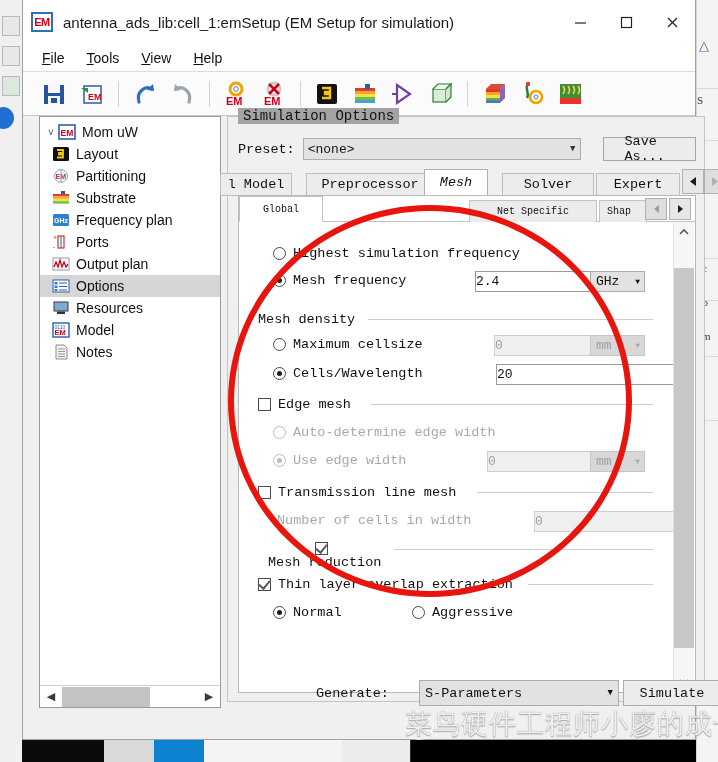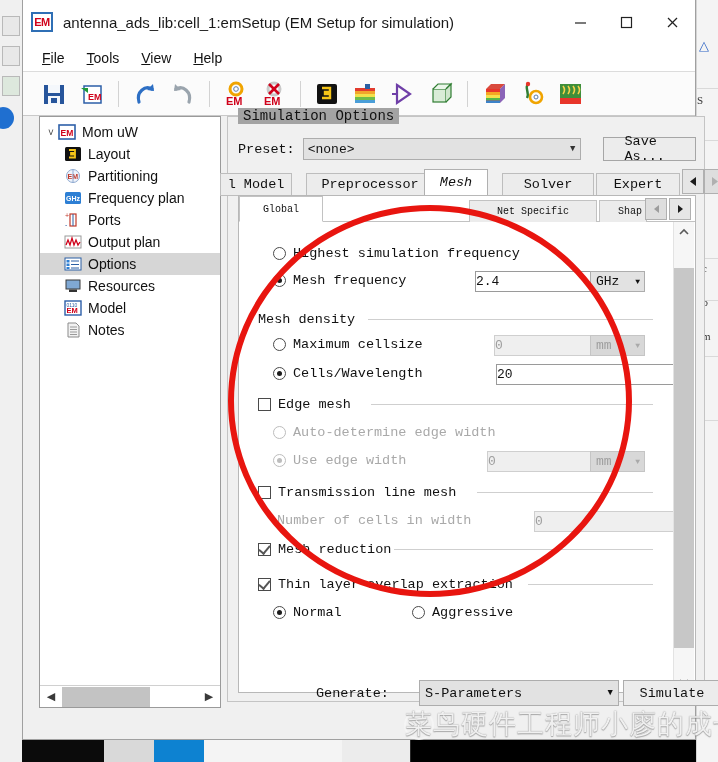--- a/index.html
+++ b/index.html
@@ -42,21 +42,21 @@
   .tree-panel{position:absolute;left:16px;top:0;width:182px;height:592px;background:#fff;border:1px solid #9a9a9a;box-sizing:border-box;}
   .tree-scroll{position:absolute;left:0;bottom:0;width:180px;height:22px;background:#fff;border-top:1px solid #d0d0d0;display:flex;align-items:center;box-sizing:border-box;}
   .tsb-arrow{width:22px;height:20px;display:flex;align-items:center;justify-content:center;font-size:11px;color:#3a3a3a;}
   .tsb-thumb{height:20px;background:#c3c3c3;flex:0 0 auto;}
   .tsb-track{flex:1;height:20px;background:#fff;}
   .tree-row{display:flex;align-items:center;height:22px;padding-left:4px;font-size:14px;color:#111;font-family:"Liberation Sans",sans-serif;}
   .tree-row.sel{background:#d6d6d6;}
   .tree-row .chev{width:14px;text-align:center;font-size:10px;color:#444;}
   .tree-row .ico{width:18px;height:16px;margin-right:6px;flex:0 0 auto;position:relative;}
   .tree-row .lbl{white-space:nowrap;}
-  .indent{padding-left:24px;}
+  .indent{padding-left:12px;}
 
   
   .opt-panel{position:absolute;left:204px;top:0;width:482px;height:592px;}
   .groupbox{position:absolute;left:0;top:0;width:478px;height:586px;border:1px solid #c4c4c4;box-sizing:border-box;background:#f0f0f0;}
   .gb-title{position:absolute;left:10px;top:-9px;background:#a3a3a3;padding:0 5px;font-family:"Liberation Mono",monospace;font-size:14px;color:#111;}
   .row-preset{position:absolute;left:10px;top:20px;width:458px;display:flex;align-items:center;}
   .lbl-mono{font-family:"Liberation Mono",monospace;font-size:13.5px;color:#111;}
   .combo{height:22px;background:#e2e2e2;border:1px solid #adadad;display:flex;align-items:center;box-sizing:border-box;font-family:"Liberation Mono",monospace;font-size:13px;color:#111;padding-left:4px;}
   .combo .arrow{margin-left:auto;margin-right:5px;font-size:9px;color:#333;}
   .btn{height:24px;background:#ececec;border:1px solid #a6a6a6;font-family:"Liberation Mono",monospace;font-size:13.5px;color:#111;
@@ -321,20 +321,32 @@
           <span class="ico">
             <svg width="18" height="16" viewBox="0 0 18 16">
                 <circle cx="9" cy="8" r="6.5" fill="#eef3fb" stroke="#8ea9d0" stroke-width="1"></circle>
                 <text x="3.5" y="11" font-size="7" font-family="sans-serif" font-weight="bold" fill="#c0392b">EM</text>
                 <line x1="9" y1="1.5" x2="9" y2="14.5" stroke="#8ea9d0"></line>
               </svg>
           </span>
           <span class="lbl">Partitioning</span>
         </div>
 
+        <div class="tree-row indent">
+          <span class="ico">
+            <svg width="18" height="16" viewBox="0 0 18 16">
+              <rect x="1" y="4" width="16" height="2.4" fill="#e23b2e"></rect>
+              <rect x="1" y="6.4" width="16" height="2.4" fill="#f0a52c"></rect>
+              <rect x="1" y="8.8" width="16" height="2.4" fill="#f2e14a"></rect>
+              <rect x="1" y="11.2" width="16" height="2.4" fill="#6fbd4a"></rect>
+              <rect x="9" y="1" width="4" height="3" fill="#2b5fa4"></rect>
+            </svg>
+          </span>
+          <span class="lbl">Substrate</span>
+        </div>
 
         <div class="tree-row indent">
           <span class="ico">
             <svg width="18" height="16" viewBox="0 0 18 16">
                 <rect x="1" y="2" width="16" height="12" rx="1.5" fill="#2d7fd4"></rect>
                 <text x="2" y="11" font-size="7" font-family="sans-serif" font-weight="bold" fill="#fff">GHz</text>
               </svg>
           </span>
           <span class="lbl">Frequency plan</span>
         </div>
@@ -450,21 +462,21 @@
               </svg>
           </div>
         </div>
 
         <div class="innerpane">
 
           <div class="itabstrip">
             <div style="position:absolute;left:0;top:25px;width:456px;border-top:1px solid #c2c2c2;"></div>
             <div class="itab active" style="left:0;width:84px;">Global</div>
             <div class="itab" style="left:230px;width:128px;">Net Specific</div>
-            <div class="itab" style="left:360px;width:48px;justify-content:flex-start;padding-left:18px;">Shap</div>
+            <div class="itab" style="left:360px;width:48px;justify-content:flex-start;padding-left:7px;">Shap</div>
             <div class="navbtn" style="left:406px;top:2px;height:22px;background:#dedede;">
               <svg width="9" height="10" viewBox="0 0 9 10">
                   <path d="M7 1 L2 5 L7 9 Z" fill="#9d9d9d"></path>
                 </svg>
             </div>
             <div class="navbtn" style="left:430px;top:2px;height:22px;">
               <svg width="9" height="10" viewBox="0 0 9 10">
                   <path d="M2 1 L7 5 L2 9 Z" fill="#1c1c1c"></path>
                 </svg>
             </div>
@@ -531,21 +543,21 @@
               <span class="chk"></span>
               <span>Transmission line mesh</span>
             </div>
             <div class="sectline" style="left:237px;top:270px;width:176px;"></div>
 
             <div class="frow" style="left:37px;top:291px;">
               <span class="dimtext">Number of cells in width</span>
             </div>
             <div class="txtin dis" style="position:absolute;left:254px;top:289px;width:151px;">0</div>
 
-            <div class="frow" style="left:18px;top:320px;">
+            <div class="frow" style="left:28px;top:320px;flex-direction:column;">
               <span class="chk on"></span>
               <span>Mesh reduction</span>
             </div>
             <div class="sectline" style="left:154px;top:327px;width:259px;"></div>
 
             <div class="frow" style="left:18px;top:355px;">
               <span class="chk on"></span>
               <span>Thin layer overlap extraction</span>
             </div>
             <div class="sectline" style="left:288px;top:362px;width:125px;"></div>

